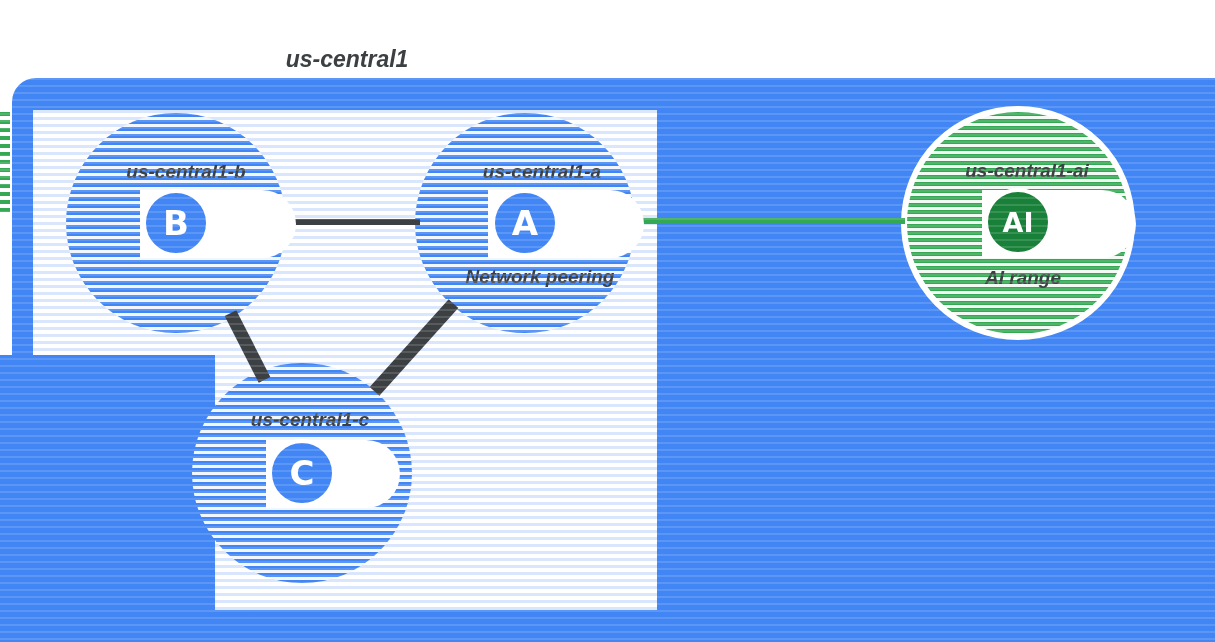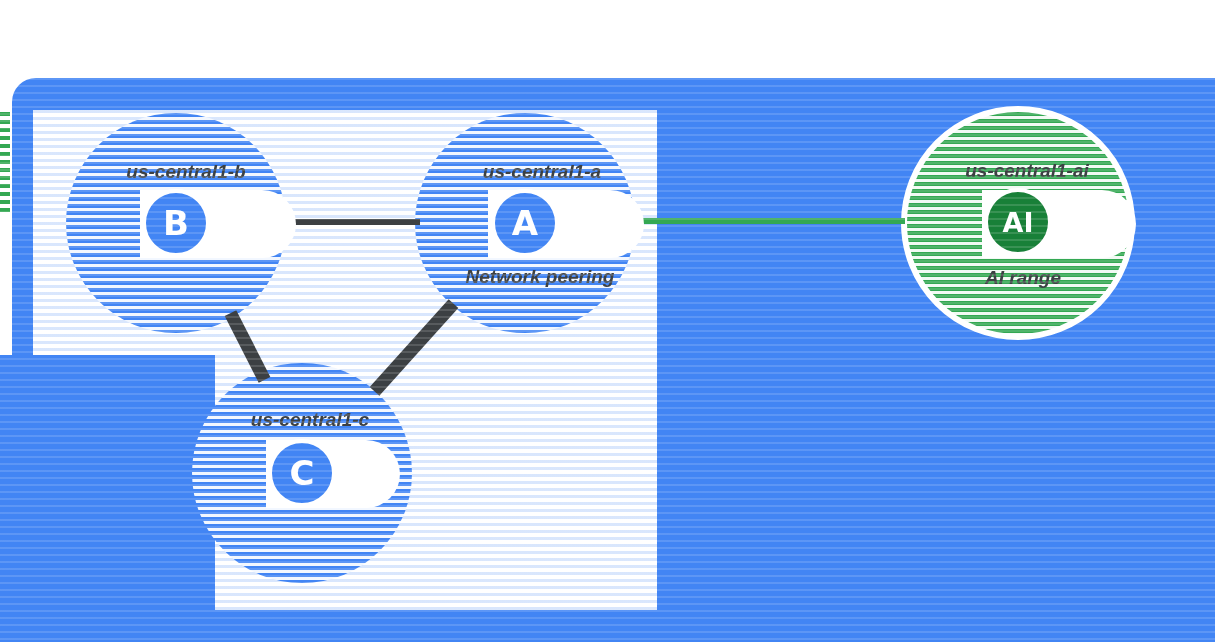--- a/index.html
+++ b/index.html
@@ -75,20 +75,21 @@
   
   #scanlines{left:0;top:78px;width:1215px;height:564px;pointer-events:none;
      background:repeating-linear-gradient(180deg, rgba(255,255,255,0.14) 0 2px,
                 rgba(255,255,255,0) 2px 7px);}
 </style>
 </head>
 <body>
 
 <div id="canvas">
 
+  <div class="abs lbl" id="title">us-central1</div>
 
   <div class="abs region-fill" id="region-main"></div>
   <div class="abs region-fill" id="region-left-bleed"></div>
 
   <div class="abs zone" id="zone-ba"></div>
   <div class="abs zone" id="zone-c"></div>
 
   <div class="abs" id="green-edge"></div>
 
   <div class="abs net-circle net-blue" id="circle-b"></div>

